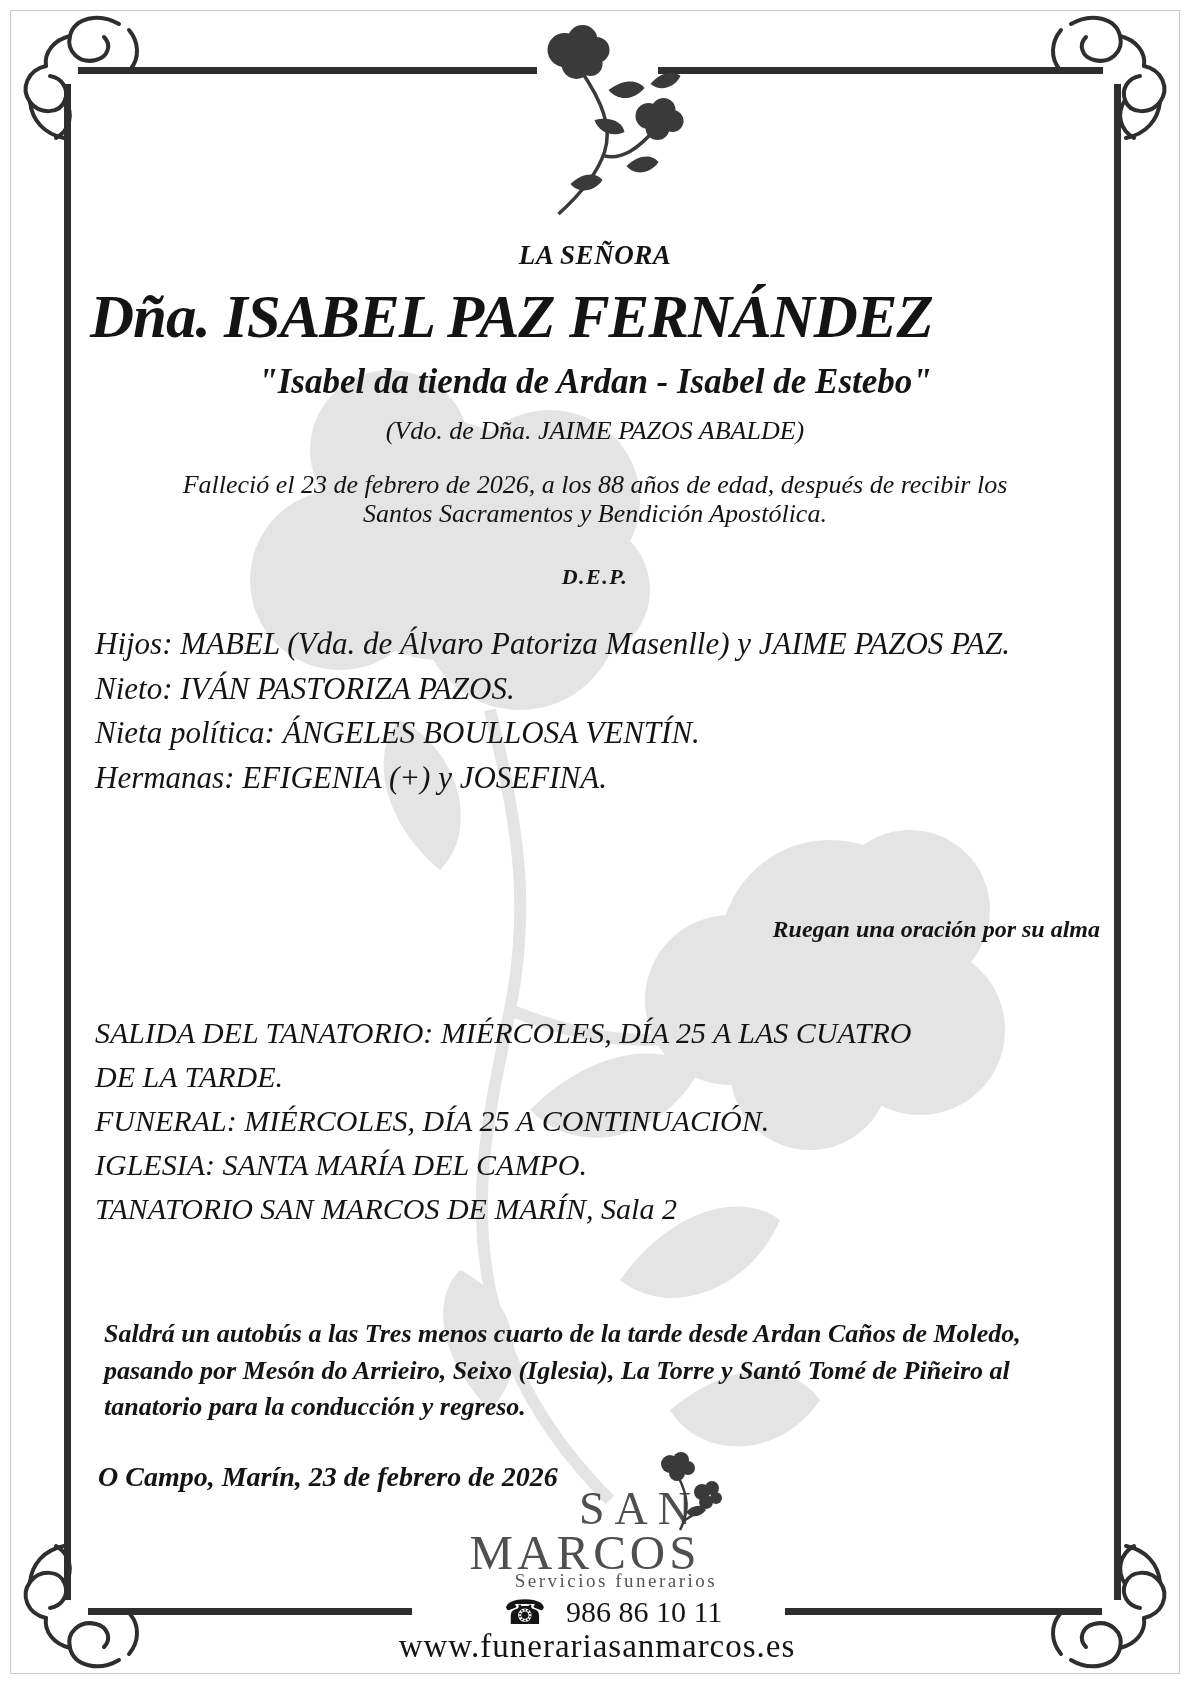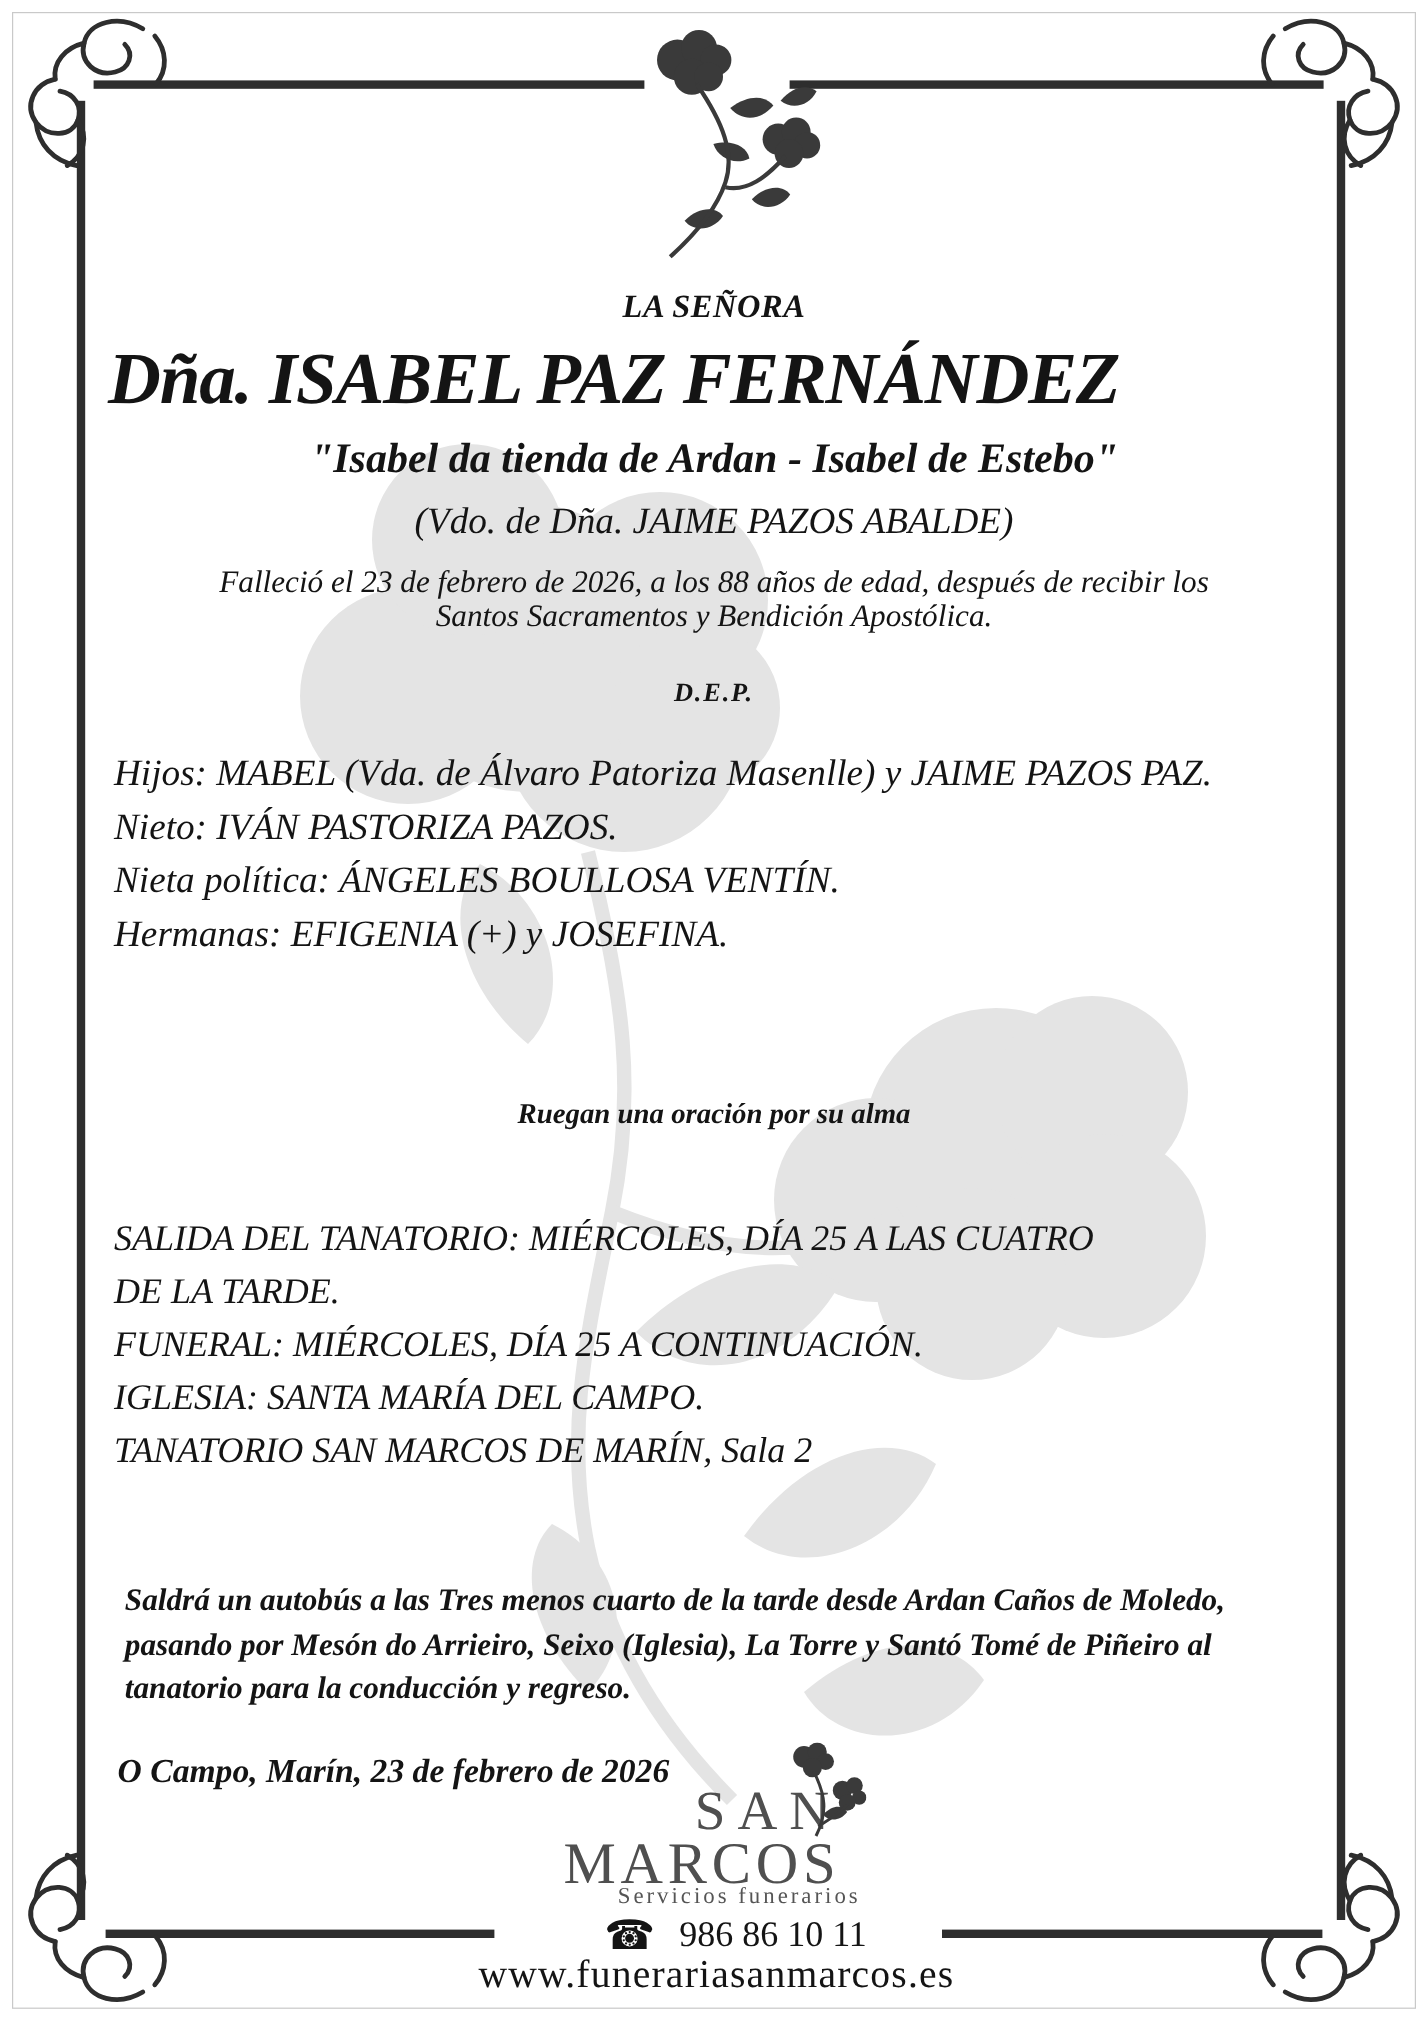--- a/index.html
+++ b/index.html
@@ -27,25 +27,25 @@
   .orn-br { left:1036px; top:1532px; transform:scale(-1,-1); }
 
   .top-flower { position:absolute; left:528px; top:24px; width:185px; height:195px; z-index:1; color:var(--flower,#3a3a3a); }
   .watermark  { position:absolute; left:190px; top:350px; width:920px; height:1180px; z-index:0; color:var(--watermark,#e4e4e4); }
 
   
   .tb { position:absolute; left:90px; right:90px; z-index:2;font-style:italic; }
   .salutation { top:240px; text-align:center; font-size:27px; font-weight:bold; letter-spacing:.5px; }
   .name       { top:282px; font-size:61px; font-weight:bold; letter-spacing:-1px; white-space:nowrap; }
   .nickname   { top:362px; text-align:center; font-size:35px; font-weight:bold; font-style:italic; }
-  .spouse     { top:416px; text-align:center; font-size:31px; font-style:italic; }
+  .spouse     { top:416px; text-align:center; font-size:26px; font-style:italic; }
   .death      { top:470px; text-align:center; font-size:26px; line-height:29px; }
   .dep        { top:564px; text-align:center; font-size:22px; font-weight:bold; letter-spacing:1.5px; }
   .family     { top:622px; left:95px; right:70px; text-align:left; font-size:31px; line-height:44.5px; }
-  .prayer     { top:916px; text-align:center; font-size:24px; font-weight:bold; font-style:italic; }
+  .prayer     { top:916px; text-align:right; font-size:24px; font-weight:bold; font-style:italic; }
   .funeral    { top:1011px; left:95px; right:70px; text-align:left; font-size:30px; line-height:44px; }
   .bus        { top:1316px; left:104px; right:80px; text-align:left; font-size:26px; font-weight:bold; line-height:36.5px; }
   .place-date { top:1461px; left:98px; text-align:left; font-size:28px; font-weight:bold; }
 
   
   .logo-piece { position:absolute; left:595px; transform:translateX(-50%); z-index:2; white-space:nowrap; }
   .logo-san    { top:1482px; margin-left:45px; font-size:46px; letter-spacing:10px; color:var(--logo,#4f4f4f); }
   .logo-marcos { top:1524px; margin-left:-10px; font-size:49px; letter-spacing:4px; color:var(--logo,#4f4f4f); }
   .logo-tagline{ top:1570px; margin-left:21px; font-size:19px; letter-spacing:2.5px; color:#555555;text-align:center; }
   .logo-sprig  { position:absolute; left:650px; top:1452px; width:72px; height:88px; z-index:3; color:var(--flower,#3a3a3a); }

